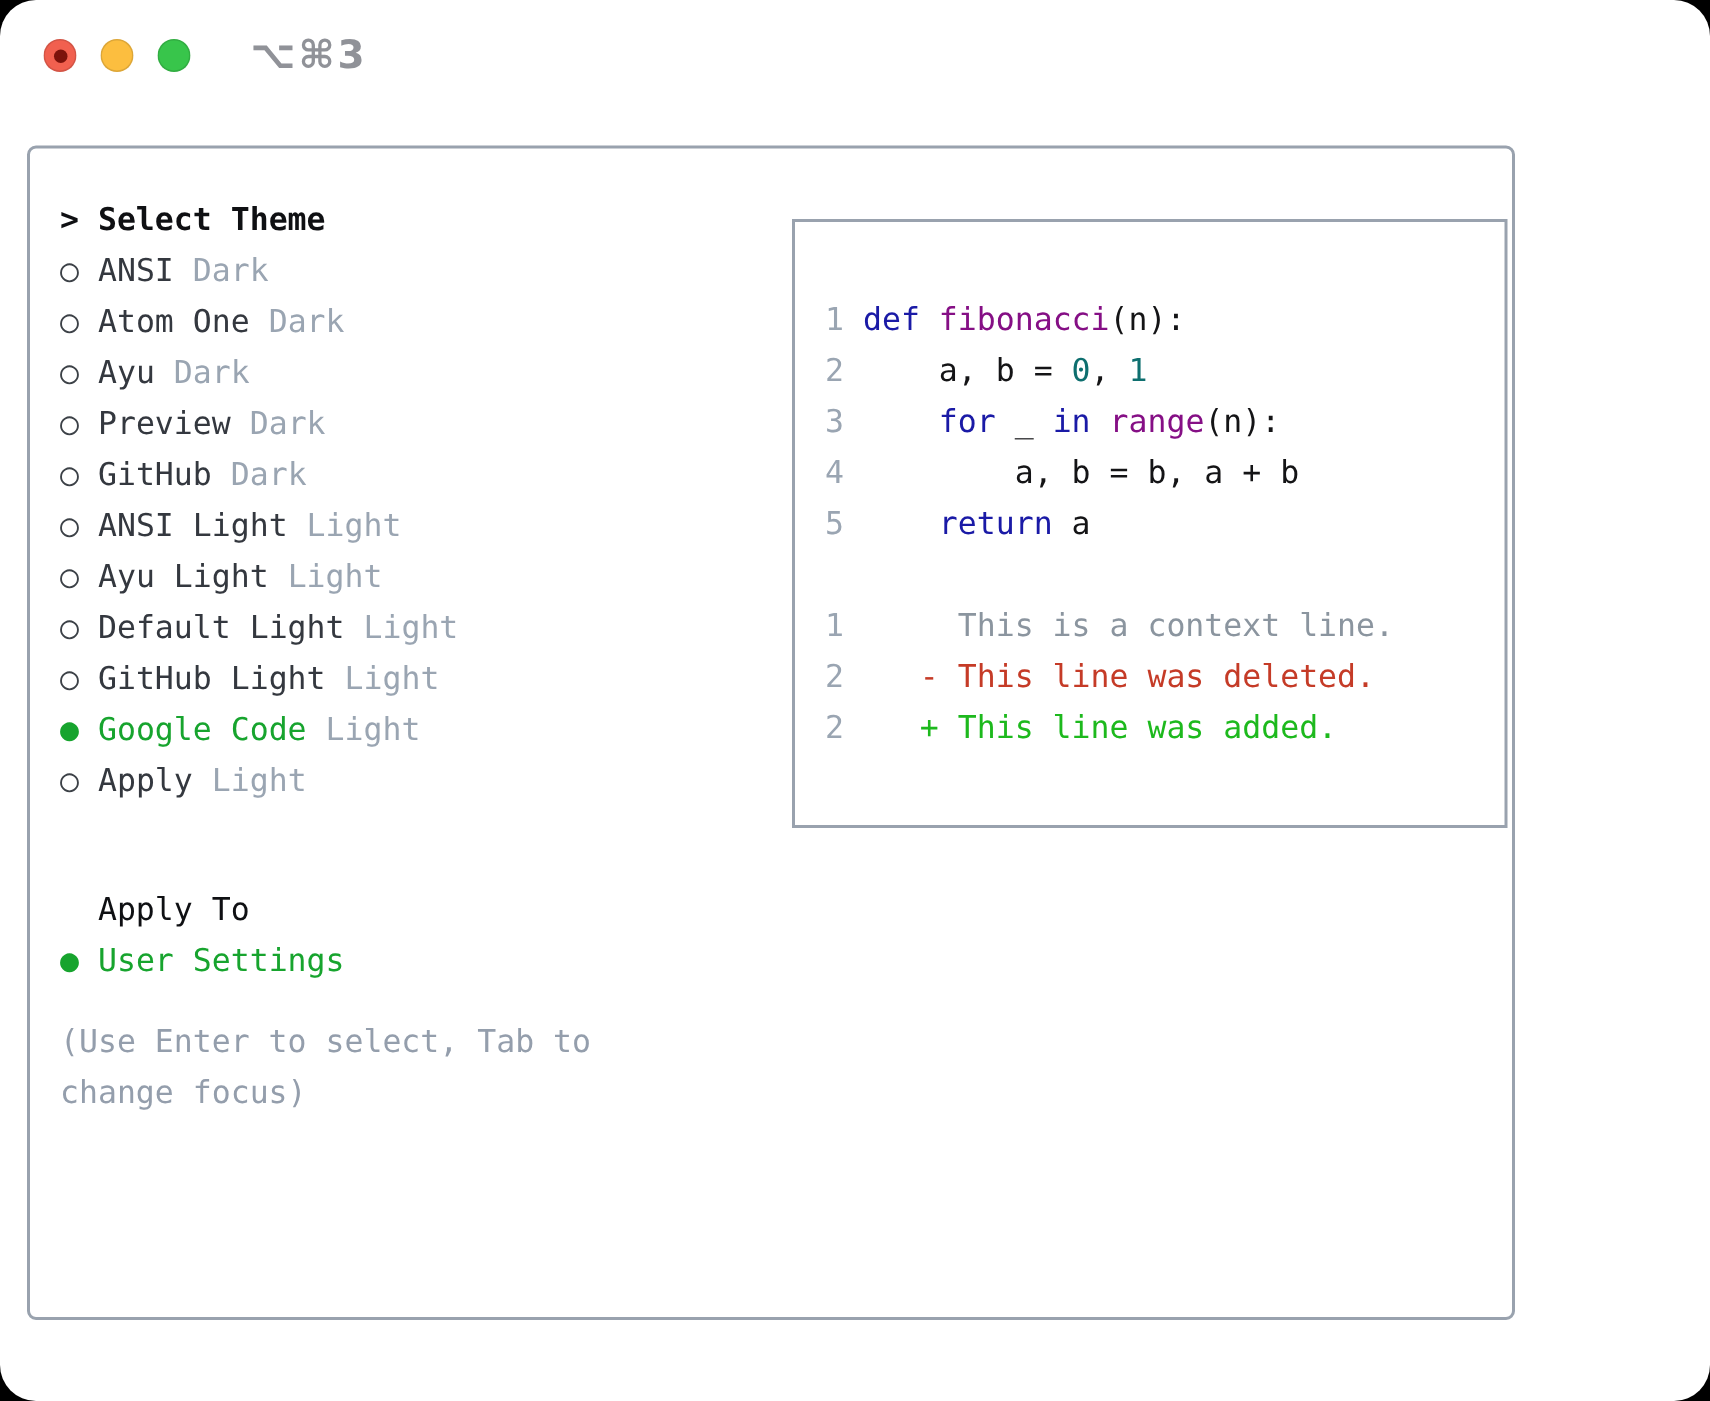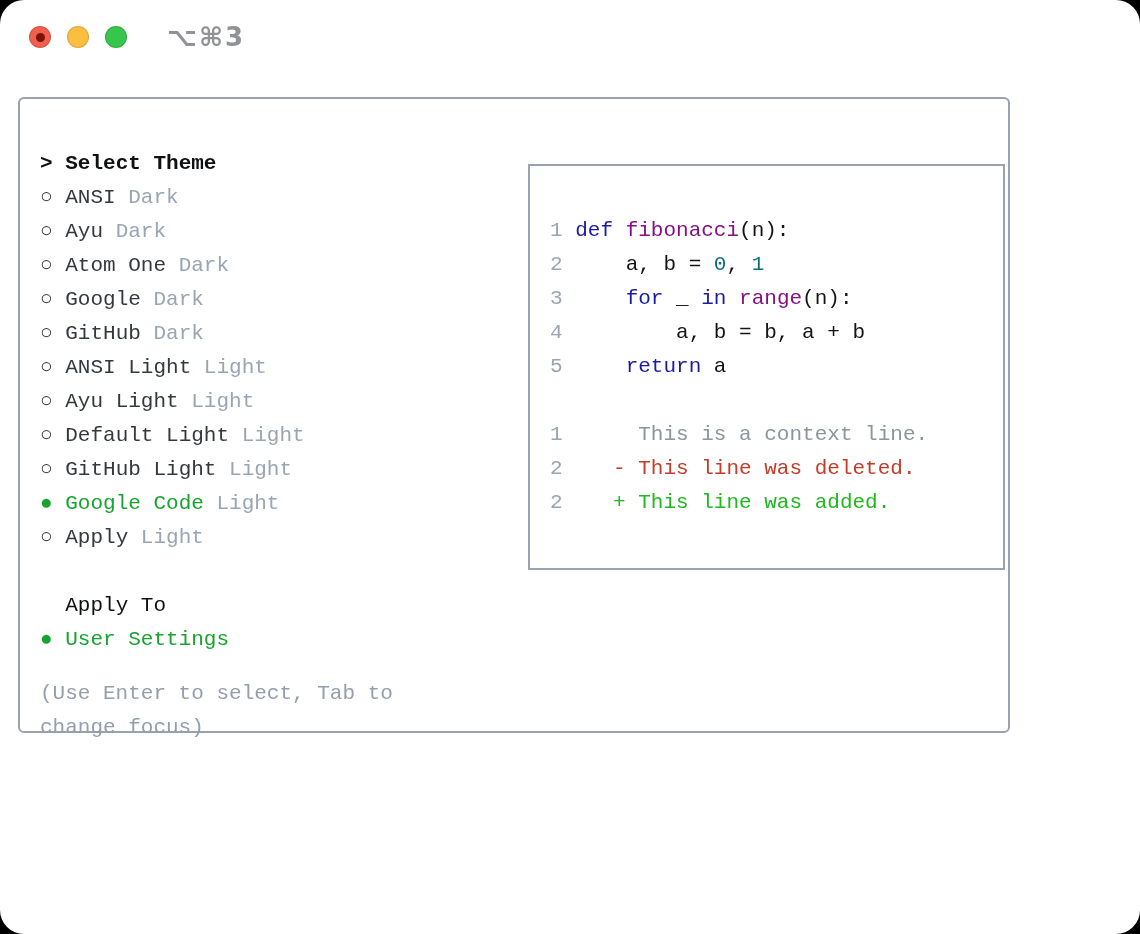--- a/index.html
+++ b/index.html
@@ -16,28 +16,28 @@
   .titlebar{height:97px;position:relative;}
   .traffic{position:absolute;top:26px;left:29px;display:flex;gap:16px;}
   .tl{width:22px;height:22px;border-radius:50%;display:inline-flex;align-items:center;justify-content:center;border:1px solid rgba(0,0,0,0.12);}
   .tl.red{background:#f1604f;}
   .tl.red .dot{width:9px;height:9px;border-radius:50%;background:#7c120b;}
   .tl.yellow{background:#fcbe3f;}
   .tl.green{background:#38c54b;}
   .win-title{position:absolute;left:167px;top:22px;font-family:"DejaVu Sans","Liberation Sans",sans-serif;font-weight:bold;font-size:26px;color:var(--title);letter-spacing:2px;}
 
   
-  .panel{margin-left:18px;width:992px;height:636px;border:2px solid var(--border);border-radius:6px;background:#fff;display:flex;padding:48px 20px 0 20px;font-size:21px;line-height:34px;font-family:Liberation Mono, monospace;}
+  .panel{margin-left:18px;width:992px;height:783px;border:2px solid var(--border);border-radius:6px;background:#fff;display:flex;padding:30px 20px 0 20px;font-size:21px;line-height:34px;}
   .left{width:436px;flex:none;}
   .row{white-space:pre;color:var(--item);}
   .focus-header{font-weight:bold;color:var(--ink);white-space:pre;}
   .bullet{color:#3c4147;}
   .row.selected .bullet,.row.selected .name{color:var(--green);}
   .variant{color:var(--muted);margin-top:16px;}
-  .apply-header{margin-top:34px;color:var(--ink);white-space:pre;}
+  .apply-header{margin-top:52px;color:var(--ink);white-space:pre;}
   .hint{margin-top:20px;color:var(--hint);}
 
   
   .right{margin-left:42px;flex:none;}
   .preview-header{font-weight:bold;color:var(--ink);}
   .preview-box{margin-top:17px;margin-left:10px;width:477px;border:2px solid var(--border);padding:48px 20px;background:#fff;}
   .code-line,.diff-line{white-space:pre;}
   .lnum{color:var(--muted);}
   .blank-line{height:34px;}
   .tok-pl{color:#141416;}
@@ -61,23 +61,23 @@
       <span class="tl green"></span>
     </div>
     <span class="win-title">⌥⌘3</span>
   </div>
 
   <div class="panel">
     <div class="left">
       <div class="focus-header"><span>&gt; </span><span>Select Theme</span></div>
       <div id="theme-list">
           <div class="row"><span class="bullet">○</span><span class=""> </span><span class="name">ANSI</span><span class=""> </span><span class="variant">Dark</span></div>
+          <div class="row"><span class="bullet">○</span><span class=""> </span><span class="name">Atom One</span><span class=""> </span><span class="variant">Dark</span></div>
           <div class="row"><span class="bullet">○</span><span class=""> </span><span class="name">Ayu</span><span class=""> </span><span class="variant">Dark</span></div>
-          <div class="row"><span class="bullet">○</span><span class=""> </span><span class="name">Atom One</span><span class=""> </span><span class="variant">Dark</span></div>
-          <div class="row"><span class="bullet">○</span><span class=""> </span><span class="name">Google</span><span class=""> </span><span class="variant">Dark</span></div>
+          <div class="row"><span class="bullet">○</span><span class=""> </span><span class="name">Preview</span><span class=""> </span><span class="variant">Dark</span></div>
           <div class="row"><span class="bullet">○</span><span class=""> </span><span class="name">GitHub</span><span class=""> </span><span class="variant">Dark</span></div>
           <div class="row"><span class="bullet">○</span><span class=""> </span><span class="name">ANSI Light</span><span class=""> </span><span class="variant">Light</span></div>
           <div class="row"><span class="bullet">○</span><span class=""> </span><span class="name">Ayu Light</span><span class=""> </span><span class="variant">Light</span></div>
           <div class="row"><span class="bullet">○</span><span class=""> </span><span class="name">Default Light</span><span class=""> </span><span class="variant">Light</span></div>
           <div class="row"><span class="bullet">○</span><span class=""> </span><span class="name">GitHub Light</span><span class=""> </span><span class="variant">Light</span></div>
           <div class="row selected"><span class="bullet">●</span><span class=""> </span><span class="name">Google Code</span><span class=""> </span><span class="variant">Light</span></div>
           <div class="row"><span class="bullet">○</span><span class=""> </span><span class="name">Apply</span><span class=""> </span><span class="variant">Light</span></div>
         </div>
       <div class="apply-header">  <span>Apply To</span></div>
       <div id="apply-list">

